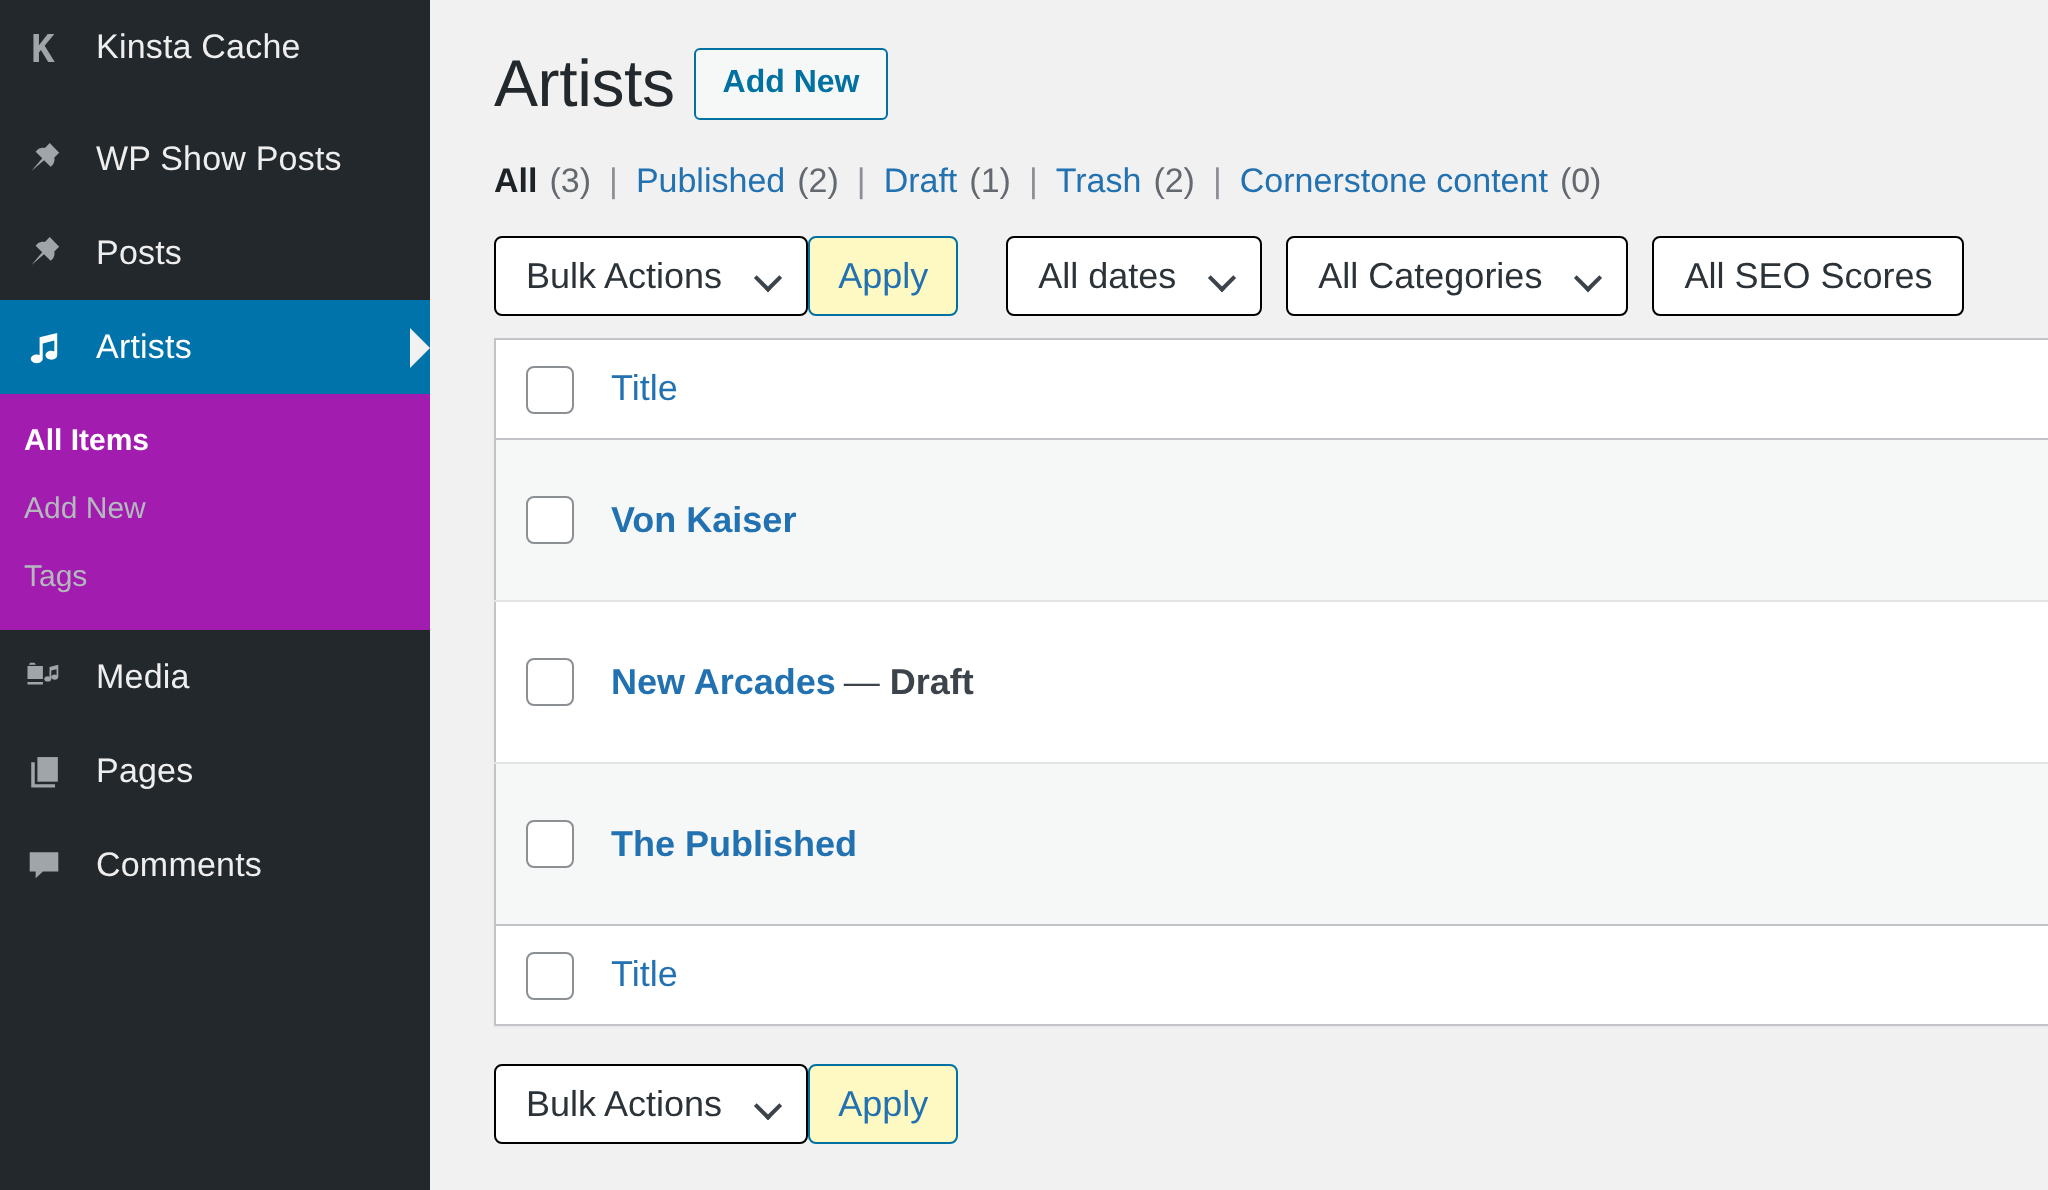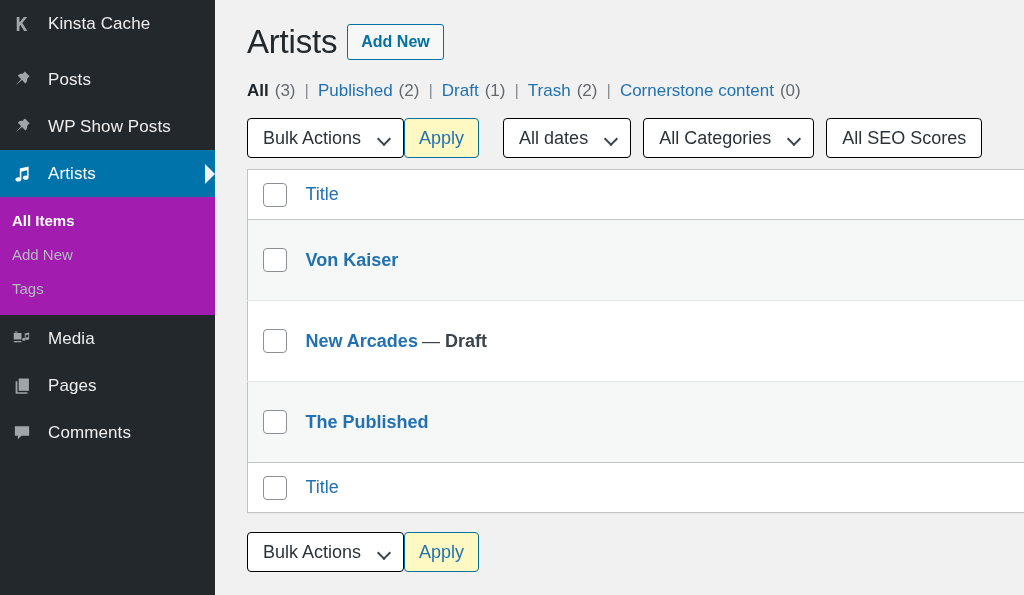--- a/index.html
+++ b/index.html
@@ -328,30 +328,30 @@
     </div>
 
     <div class="menu-separator"></div>
 
     <div class="menu-item">
       <span class="mi-icon">
         <svg width="22" height="22" viewBox="0 0 20 20" fill="currentColor">
           <path d="M12.6 2.3 10.4 4.5c-.5-.1-2.1-.3-3.5.9l-.7.8 3 3-5 5.9 5.8-5 3 3 .8-.7c1.2-1.4 1-3 .9-3.5l2.2-2.2z"></path>
         </svg>
       </span>
+      <span class="mi-label">WP Show Posts</span>
+    </div>
+
+    <div class="menu-item">
+      <span class="mi-icon">
+        <svg width="22" height="22" viewBox="0 0 20 20" fill="currentColor">
+          <path d="M12.6 2.3 10.4 4.5c-.5-.1-2.1-.3-3.5.9l-.7.8 3 3-5 5.9 5.8-5 3 3 .8-.7c1.2-1.4 1-3 .9-3.5l2.2-2.2z"></path>
+        </svg>
+      </span>
       <span class="mi-label">Posts</span>
-    </div>
-
-    <div class="menu-item">
-      <span class="mi-icon">
-        <svg width="22" height="22" viewBox="0 0 20 20" fill="currentColor">
-          <path d="M12.6 2.3 10.4 4.5c-.5-.1-2.1-.3-3.5.9l-.7.8 3 3-5 5.9 5.8-5 3 3 .8-.7c1.2-1.4 1-3 .9-3.5l2.2-2.2z"></path>
-        </svg>
-      </span>
-      <span class="mi-label">WP Show Posts</span>
     </div>
 
     <div class="menu-item current">
       <span class="mi-icon">
         <svg width="22" height="22" viewBox="0 0 20 20" fill="currentColor">
           <path d="M16 3.2 8 5.1v8.1a2.7 2.7 0 0 0-1.3-.3c-1.5 0-2.7.9-2.7 2s1.2 2 2.7 2 2.7-.9 2.7-2V7.9l5.3-1.3v5a2.7 2.7 0 0 0-1.3-.3c-1.5 0-2.7.9-2.7 2s1.2 2 2.7 2S16 14.4 16 13.3z"></path>
         </svg>
       </span>
       <span class="mi-label">Artists</span>
     </div>

